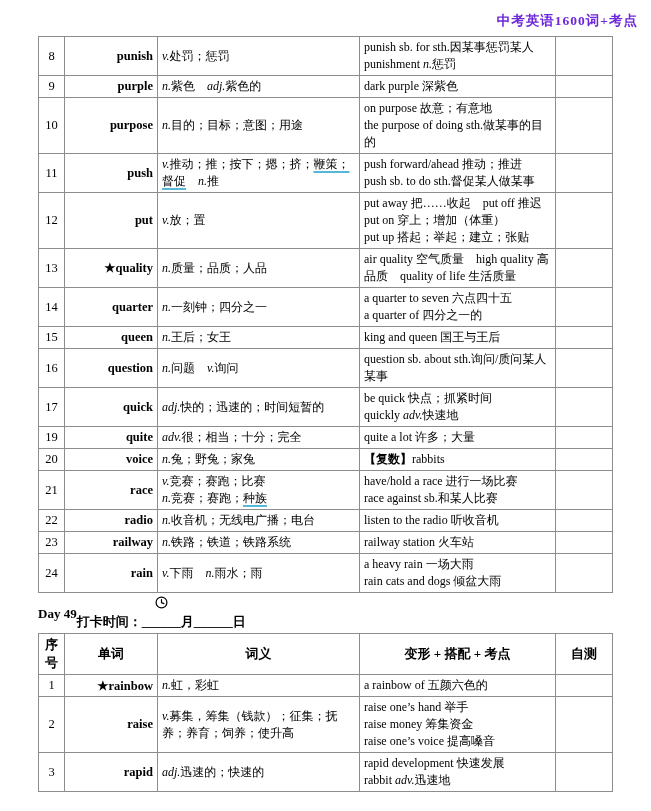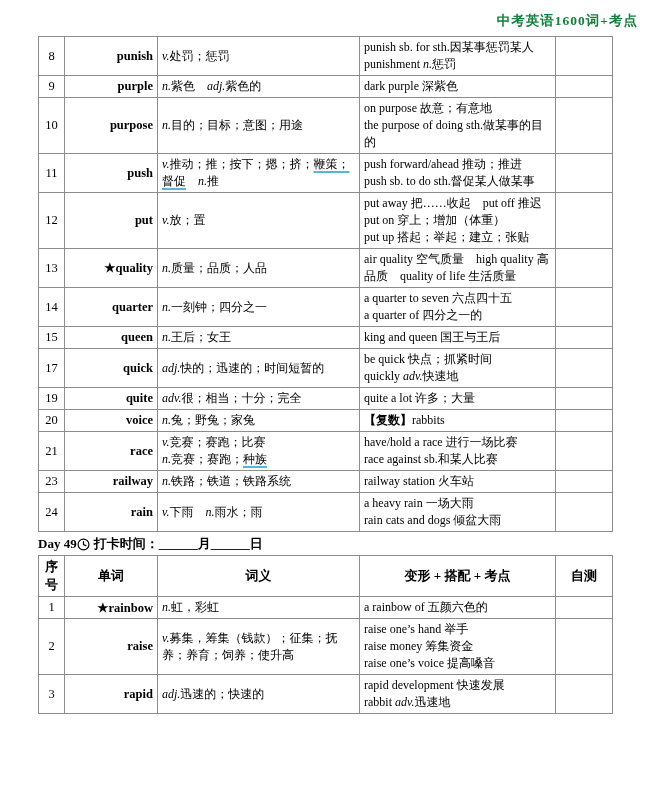--- a/index.html
+++ b/index.html
@@ -53,29 +53,29 @@
     text-underline-offset:2.5px;
   }
   .divider{
     width:574px;
     display:flex;
     align-items:center;
     font-weight:bold;
     font-size:13px;
     padding:3px 0 2px 0;
   }
-  .checkin{display:flex;align-items:center;gap:4px;}
+  .checkin{display:flex;align-items:center;gap:4px;flex-direction:column;}
   .clock{display:inline-block;vertical-align:middle;}
 </style>
 </head>
 <body>
 
 <div class="page">
 
-  <div class="page-title" style="color: #15803d;">中考英语1600词+考点</div>
+  <div class="page-title" style="color: #6d28d9;">中考英语1600词+考点</div>
 
   <table class="vocab">
     <colgroup>
       <col style="width:26px">
         <col style="width:93px">
         <col style="width:202px">
       <col style="width:196px">
         <col style="width:57px">
     </colgroup>
     <tbody id="t1body">
@@ -167,20 +167,31 @@
           <td class="cell-word">queen</td>
           <td class="cell-meaning">
             <div class="line"><span class="seg-i">n.</span><span>王后；女王</span></div>
           </td>
           <td class="cell-notes">
             <div class="line"><span>king and queen 国王与王后</span></div>
           </td>
           <td class="cell-selftest"></td>
         </tr>
         <tr>
+          <td class="cell-no">16</td>
+          <td class="cell-word">question</td>
+          <td class="cell-meaning">
+            <div class="line"><span class="seg-i">n.</span><span>问题　</span><span class="seg-i">v.</span><span>询问</span></div>
+          </td>
+          <td class="cell-notes">
+            <div class="line"><span>question sb. about sth.询问/质问某人某事</span></div>
+          </td>
+          <td class="cell-selftest"></td>
+        </tr>
+        <tr>
           <td class="cell-no">17</td>
           <td class="cell-word">quick</td>
           <td class="cell-meaning">
             <div class="line"><span class="seg-i">adj.</span><span>快的；迅速的；时间短暂的</span></div>
           </td>
           <td class="cell-notes">
             <div class="line"><span>be quick 快点；抓紧时间</span></div>
             <div class="line"><span>quickly </span><span class="seg-i">adv.</span><span>快速地</span></div>
           </td>
           <td class="cell-selftest"></td>
@@ -210,20 +221,31 @@
         <tr>
           <td class="cell-no">21</td>
           <td class="cell-word">race</td>
           <td class="cell-meaning">
             <div class="line"><span class="seg-i">v.</span><span>竞赛；赛跑；比赛</span></div>
             <div class="line"><span class="seg-i">n.</span><span>竞赛；赛跑；</span><span class="seg-u">种族</span></div>
           </td>
           <td class="cell-notes">
             <div class="line"><span>have/hold a race 进行一场比赛</span></div>
             <div class="line"><span>race against sb.和某人比赛</span></div>
+          </td>
+          <td class="cell-selftest"></td>
+        </tr>
+        <tr>
+          <td class="cell-no">22</td>
+          <td class="cell-word">radio</td>
+          <td class="cell-meaning">
+            <div class="line"><span class="seg-i">n.</span><span>收音机；无线电广播；电台</span></div>
+          </td>
+          <td class="cell-notes">
+            <div class="line"><span>listen to the radio 听收音机</span></div>
           </td>
           <td class="cell-selftest"></td>
         </tr>
         <tr>
           <td class="cell-no">23</td>
           <td class="cell-word">railway</td>
           <td class="cell-meaning">
             <div class="line"><span class="seg-i">n.</span><span>铁路；铁道；铁路系统</span></div>
           </td>
           <td class="cell-notes">

